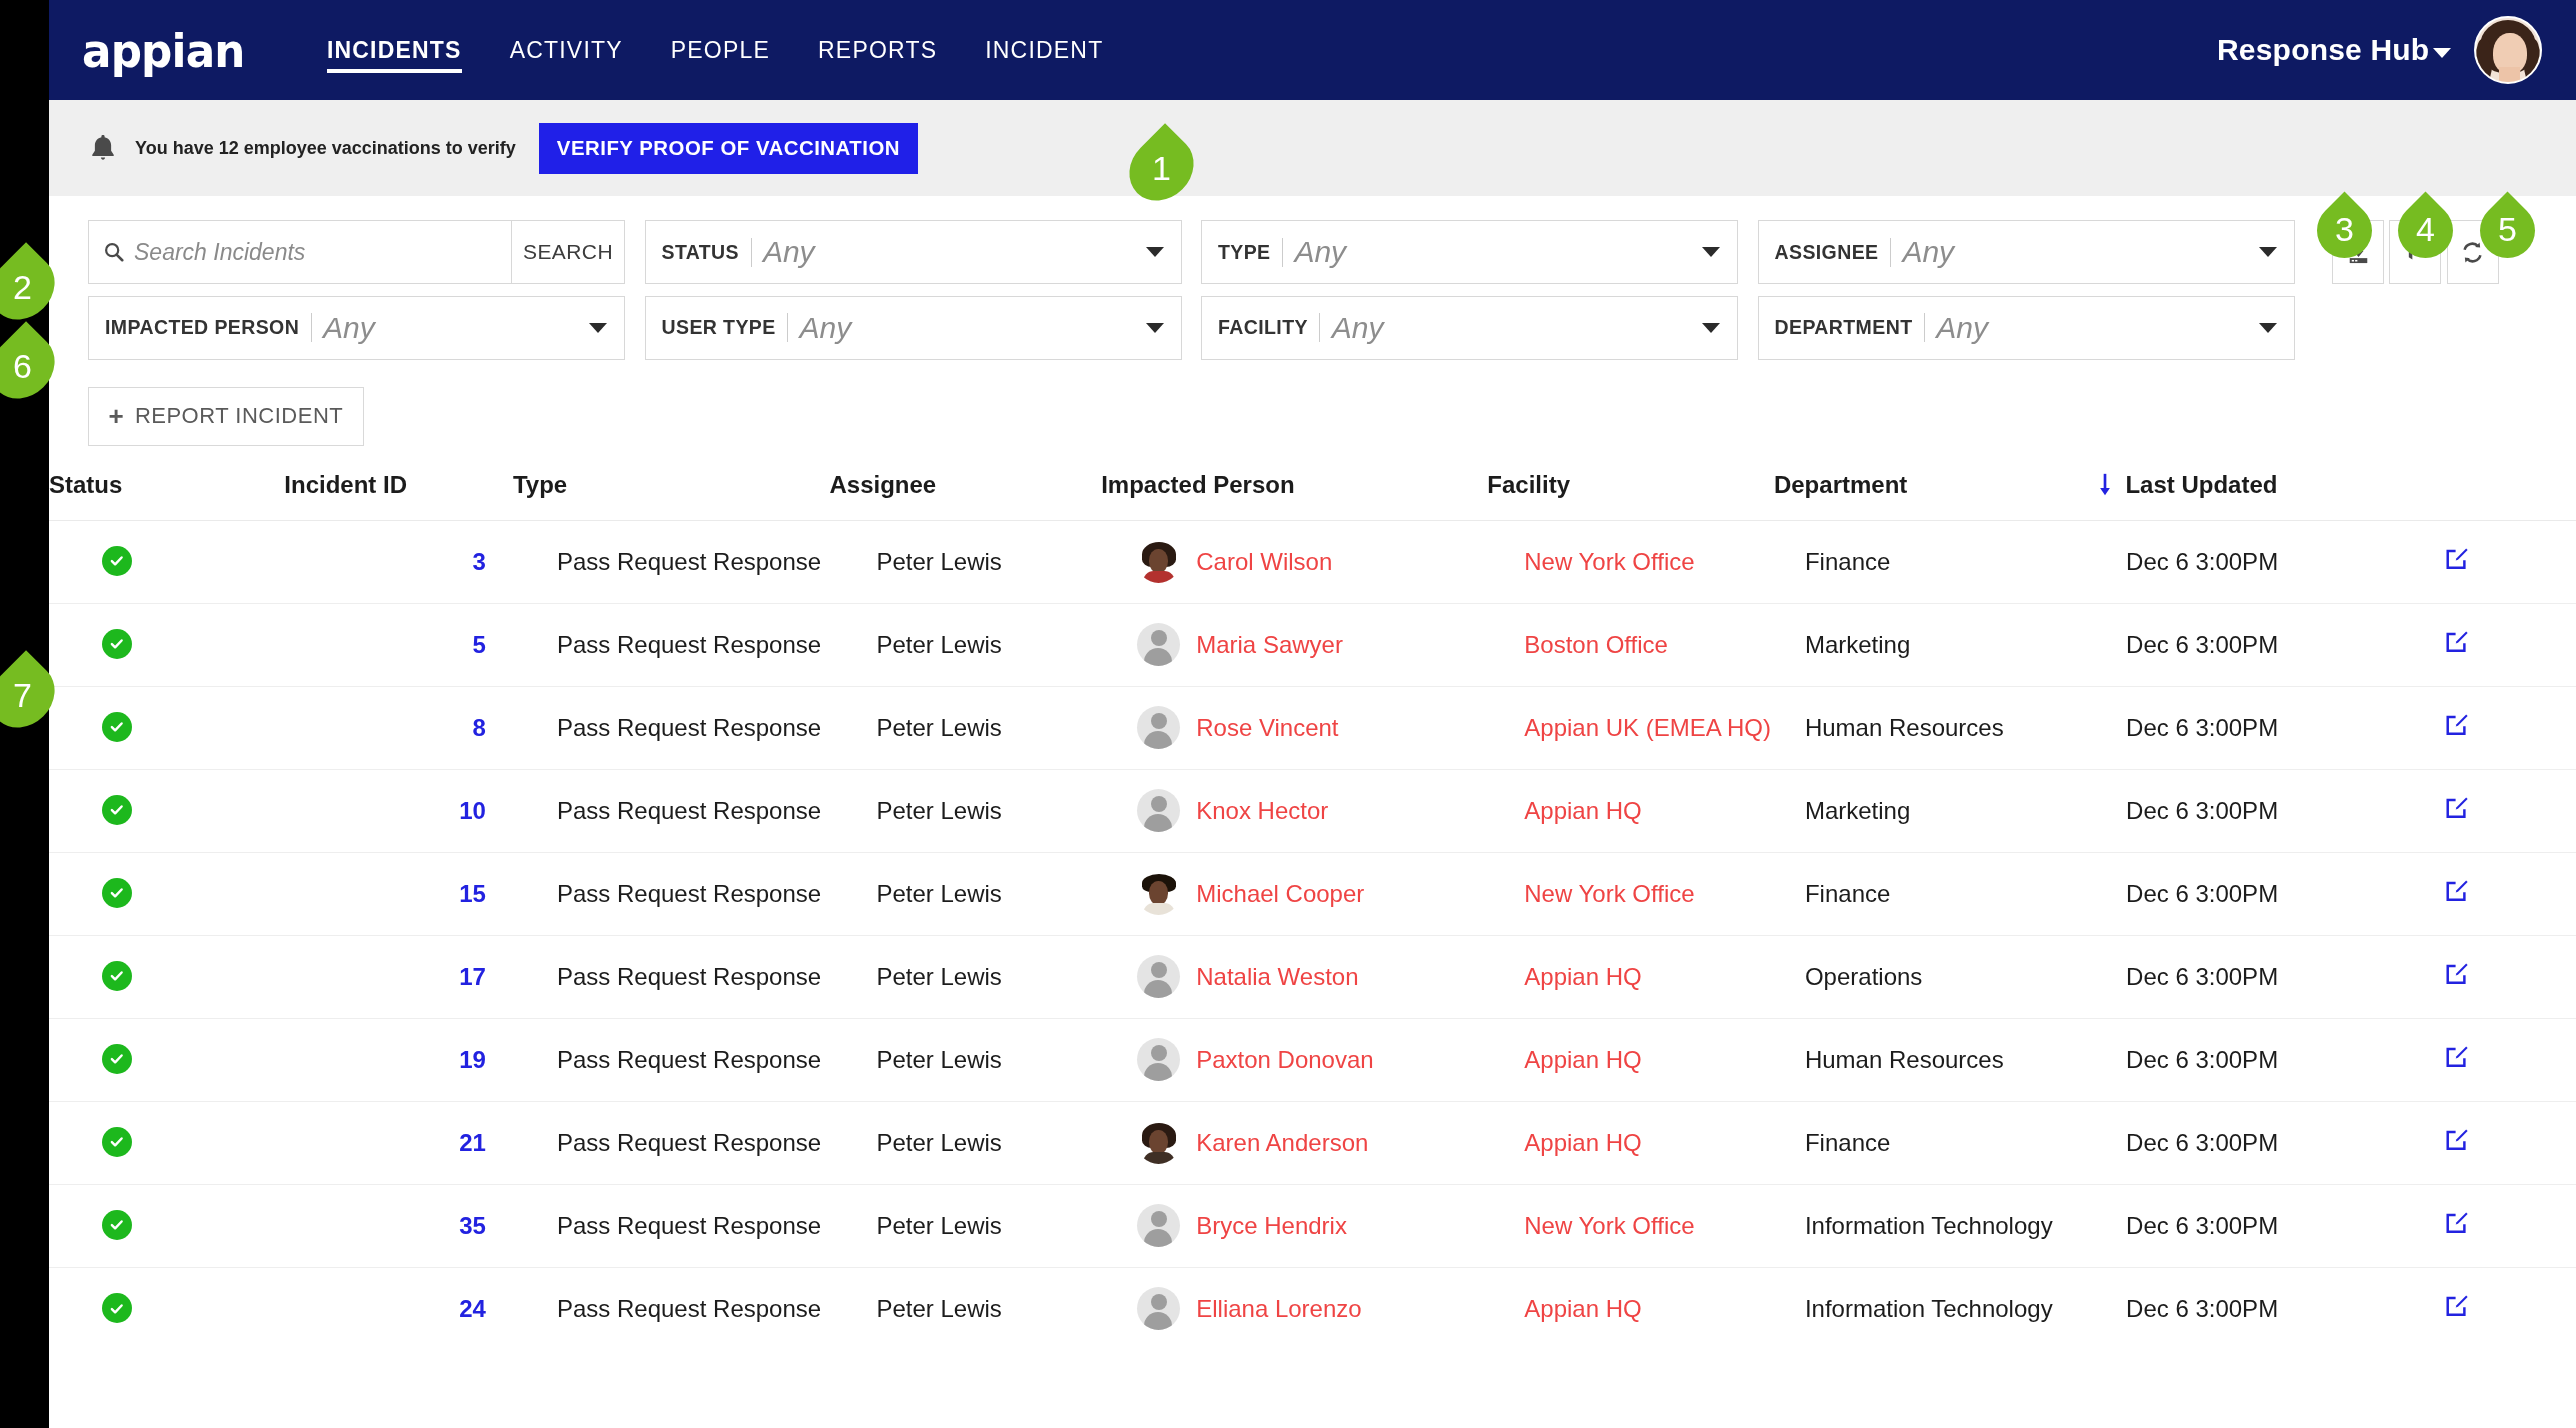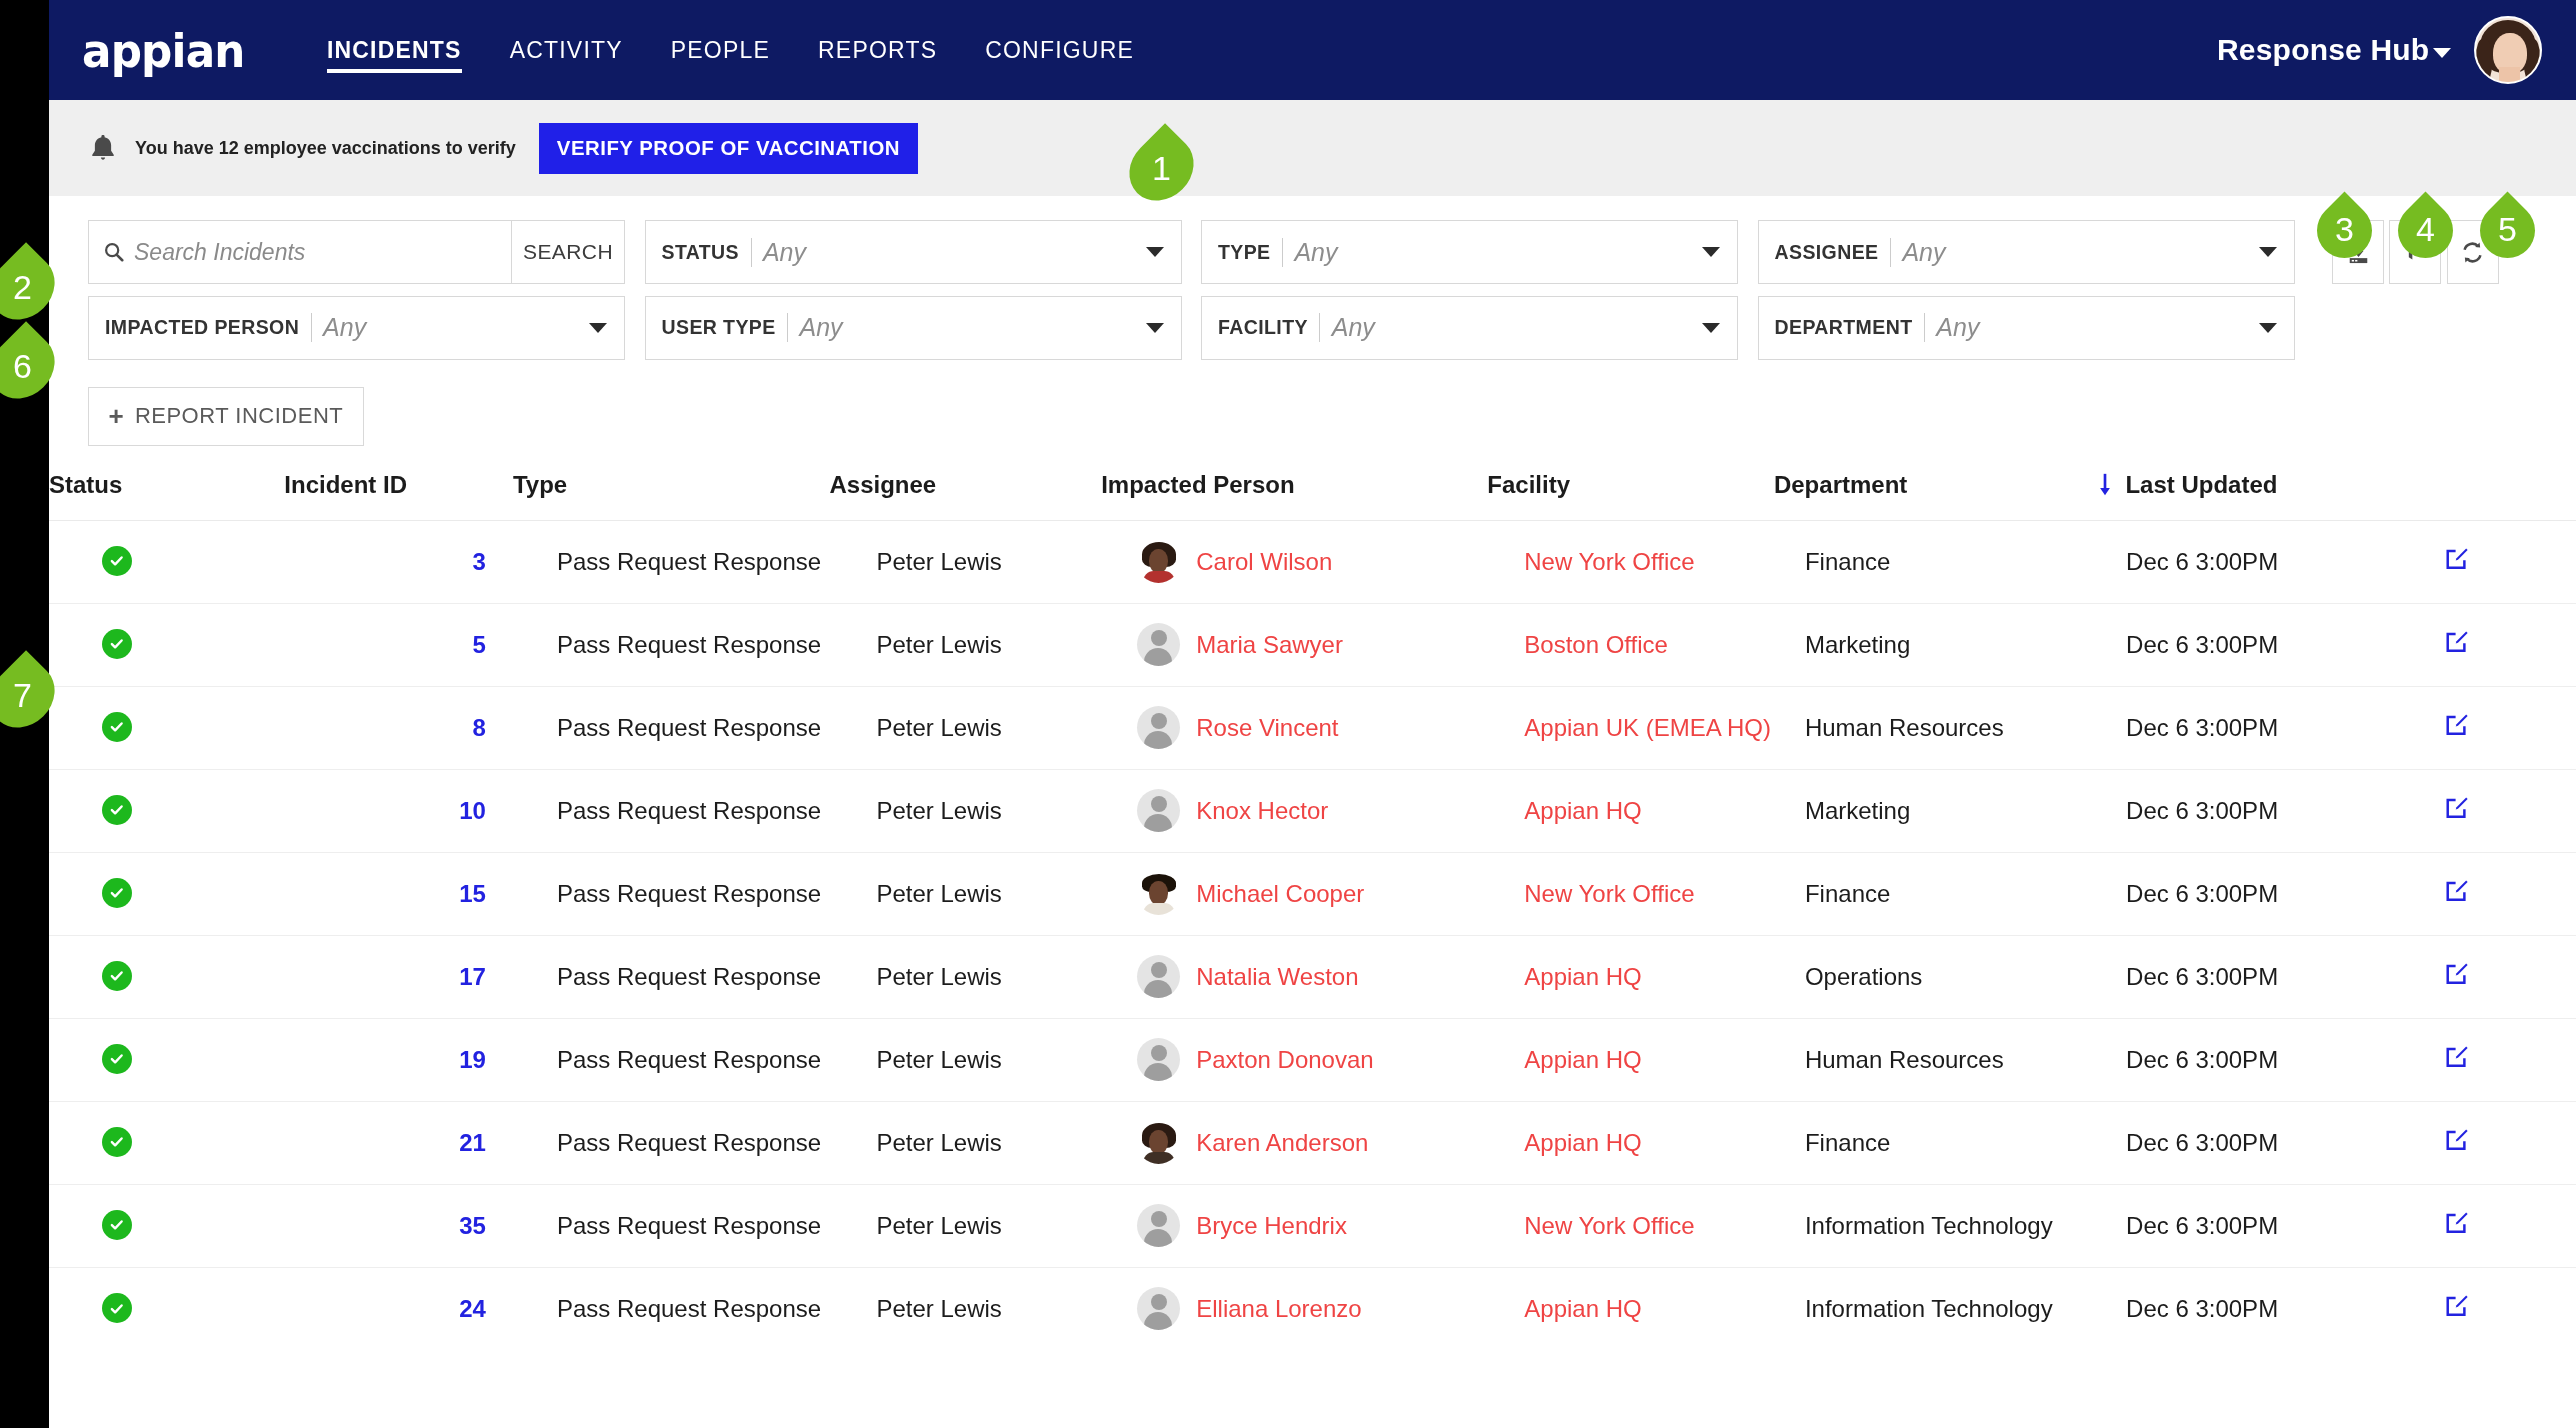--- a/index.html
+++ b/index.html
@@ -197,21 +197,21 @@
     color: #333333;
     letter-spacing: 0.4px;
     white-space: nowrap;
   }
   .dd-sep {
     width: 0.9px; height: 29px;
     background: #cccccc;
     margin: 0 11.5px;
   }
   .dd-value {
-    font-size: 25px;
+    font-size: 30px;
     font-style: italic;
     color: #8d8d8d;
   }
   .dd-arrow {
     position: absolute;
     right: 17px;
     width: 0; height: 0;
     border-left: 9px solid transparent;
     border-right: 9px solid transparent;
     border-top: 10.7px solid #2b2b2b;
@@ -373,21 +373,21 @@
 
 <div id="app">
 
   <div class="navbar">
     <div class="brand">appian</div>
     <div class="navlinks">
       <div class="navlink active">INCIDENTS</div>
       <div class="navlink">ACTIVITY</div>
       <div class="navlink">PEOPLE</div>
       <div class="navlink">REPORTS</div>
-      <div class="navlink">CONFIGURE</div>
+      <div class="navlink">INCIDENT</div>
     </div>
     <div class="nav-right">
       <div class="hub-wrap">
         <div class="hubname">Response Hub</div>
         <div class="caret-down"></div>
       </div>
       <div class="avatar-user">
         <div class="hair"></div>
           <div class="hair2"></div>
           <div class="hair3"></div>

